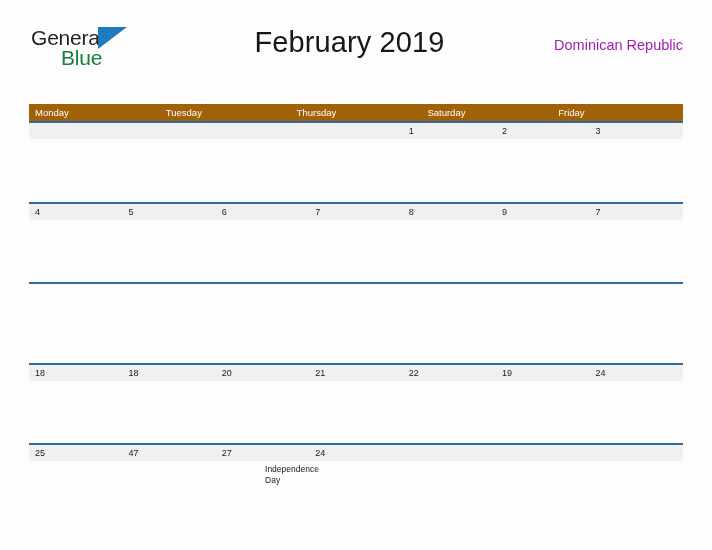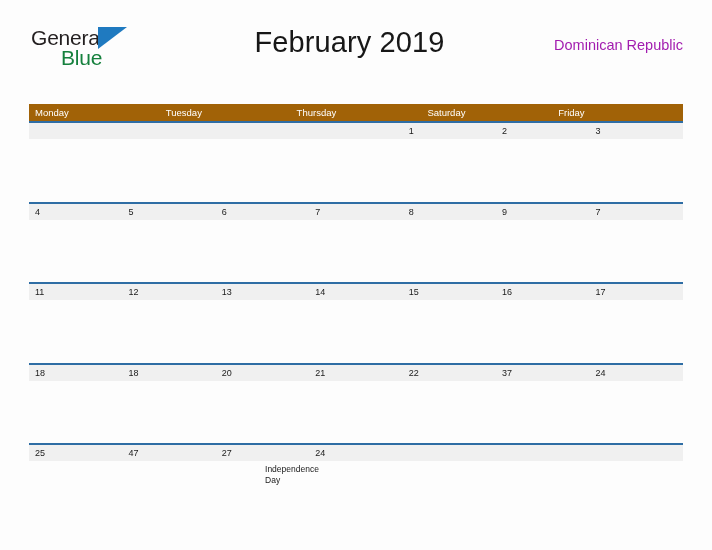--- a/index.html
+++ b/index.html
@@ -284,43 +284,20 @@
         <div class="event-cell">
             <span class="event-text"></span>
           </div>
         <div class="event-cell">
             <span class="event-text"></span>
           </div>
       </div>
     </div>
 
     <div class="week-row">
-      <div class="date-band">
-        <div class="day-cell">
-            <span class="day-num">11</span>
-          </div>
-        <div class="day-cell">
-            <span class="day-num">12</span>
-          </div>
-        <div class="day-cell">
-            <span class="day-num">13</span>
-          </div>
-        <div class="day-cell">
-            <span class="day-num">14</span>
-          </div>
-        <div class="day-cell">
-            <span class="day-num">15</span>
-          </div>
-        <div class="day-cell">
-            <span class="day-num">16</span>
-          </div>
-        <div class="day-cell">
-            <span class="day-num">17</span>
-          </div>
-      </div>
       <div class="event-layer">
         <div class="event-cell">
             <span class="event-text"></span>
           </div>
         <div class="event-cell">
             <span class="event-text"></span>
           </div>
         <div class="event-cell">
             <span class="event-text"></span>
           </div>
@@ -350,21 +327,21 @@
         <div class="day-cell">
             <span class="day-num">20</span>
           </div>
         <div class="day-cell">
             <span class="day-num">21</span>
           </div>
         <div class="day-cell">
             <span class="day-num">22</span>
           </div>
         <div class="day-cell">
-            <span class="day-num">37</span>
+            <span class="day-num">19</span>
           </div>
         <div class="day-cell">
             <span class="day-num">24</span>
           </div>
       </div>
       <div class="event-layer">
         <div class="event-cell">
             <span class="event-text"></span>
           </div>
         <div class="event-cell">

